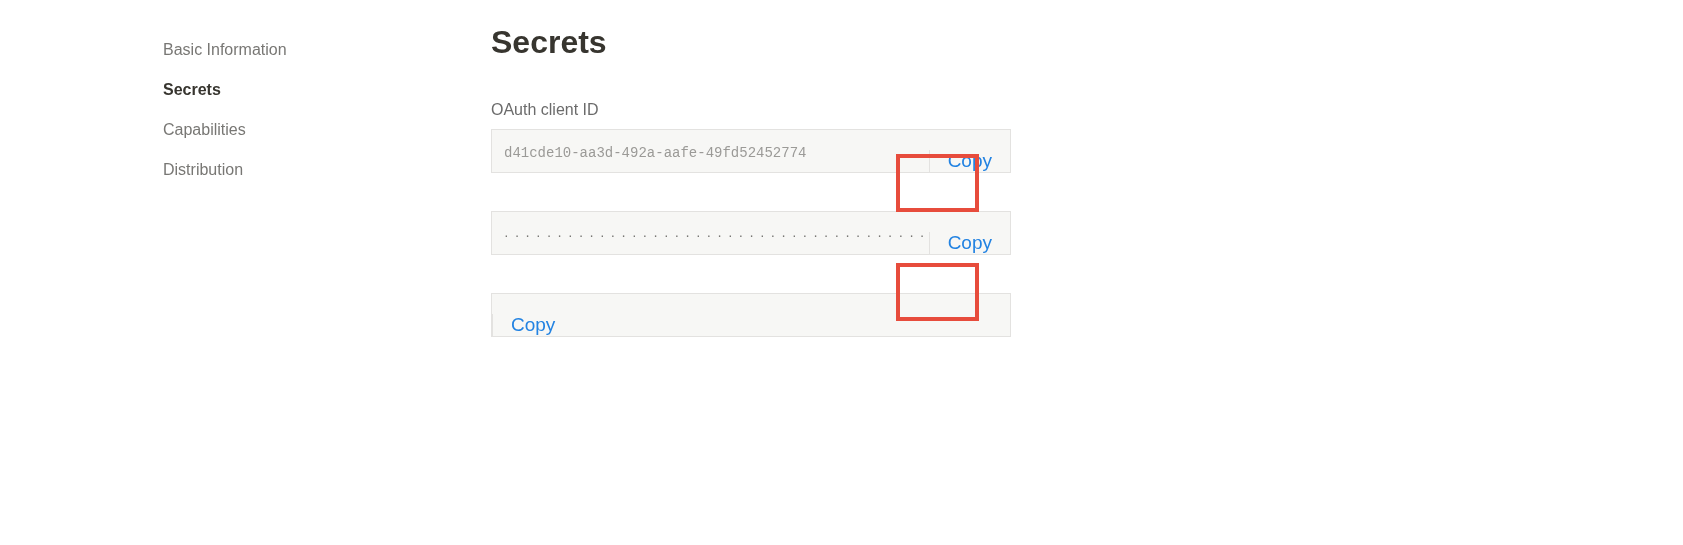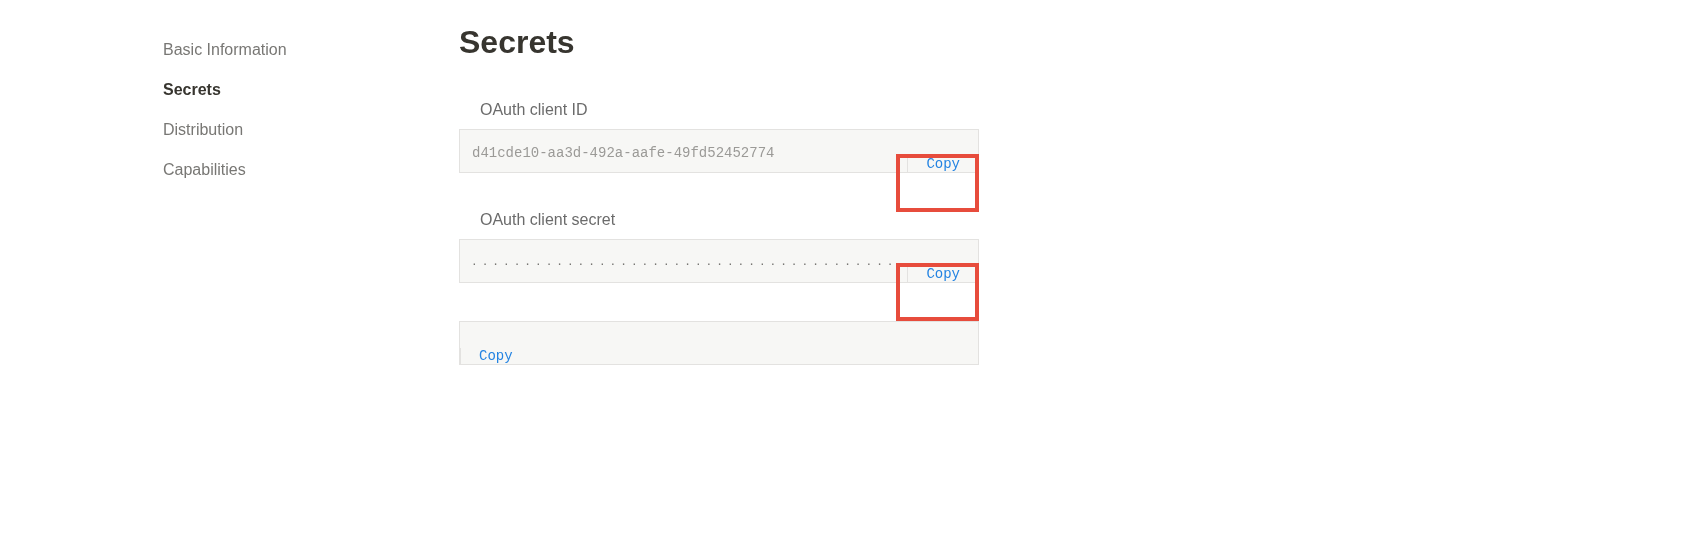--- a/index.html
+++ b/index.html
@@ -12,20 +12,21 @@
       background: #ffffff;
       color: #37352f;
       width: 1683px;
       height: 545px;
       position: relative;
     }
     .container {
       display: flex;
       padding-top: 30px;
       padding-left: 163px;
+      gap: 32px;
     }
     .sidebar {
       width: 296px;
       flex-shrink: 0;
     }
     .sidebar-item {
       font-size: 16px;
       color: #787774;
       padding: 8px 0;
       cursor: pointer;
@@ -47,21 +48,20 @@
       margin-top: -6px;
     }
     .field-group {
       margin-bottom: 38px;
     }
     .field-label {
       font-size: 16px;
       color: #6b6b6b;
       margin-bottom: 10px;
       display: block;
-      margin-left: 21px;
     }
     .input-row {
       display: flex;
       align-items: flex-end;
       border: 1px solid #e3e2e0;
       border-radius: 0;
       background: #f7f7f5;
       height: 44px;
     }
     .input-value {
@@ -85,24 +85,24 @@
       letter-spacing: 6px;
       white-space: nowrap;
       overflow: hidden;
       line-height: 22px;
     }
     .action-button {
       background: transparent;
       border: none;
       border-left: 1px solid #e3e2e0;
       padding: 0 18px;
-      font-size: 14px;
+      font-size: 19px;
       color: #2383e2;
       cursor: pointer;
-      font-family: Liberation Mono, monospace;
+      font-family: Liberation Sans, sans-serif;
       white-space: nowrap;
     }
     .highlight-box {
       position: absolute;
       border: 4px solid #e74c3c;
       pointer-events: none;
       box-sizing: border-box;
     }
     .highlight-1 {
       top: 154px;
@@ -117,37 +117,36 @@
       height: 58px;
     }
   </style>
 </head>
 <body>
 
 <div class="container">
   <nav class="sidebar">
     <div class="sidebar-item">Basic Information</div>
     <div class="sidebar-item active">Secrets</div>
+    <div class="sidebar-item">Capabilities</div>
     <div class="sidebar-item">Distribution</div>
-    <div class="sidebar-item">Capabilities</div>
   </nav>
 
   <main class="main">
     <h1 class="page-title">Secrets</h1>
 
     <div class="field-group">
       <label class="field-label">OAuth client ID</label>
       <div class="input-row">
         <div class="input-value">d41cde10-aa3d-492a-aafe-49fd52452774</div>
         <button class="action-button">Copy</button>
       </div>
     </div>
 
     <div class="field-group">
-      <label class="field-label">OAuth client secret</label>
       <div class="input-row">
         <div class="input-dots">········································</div>
         <button class="action-button">Copy</button>
       </div>
     </div>
 
     <div class="field-group">
       <div class="input-row">
         <button class="action-button">Copy</button>
       </div>

